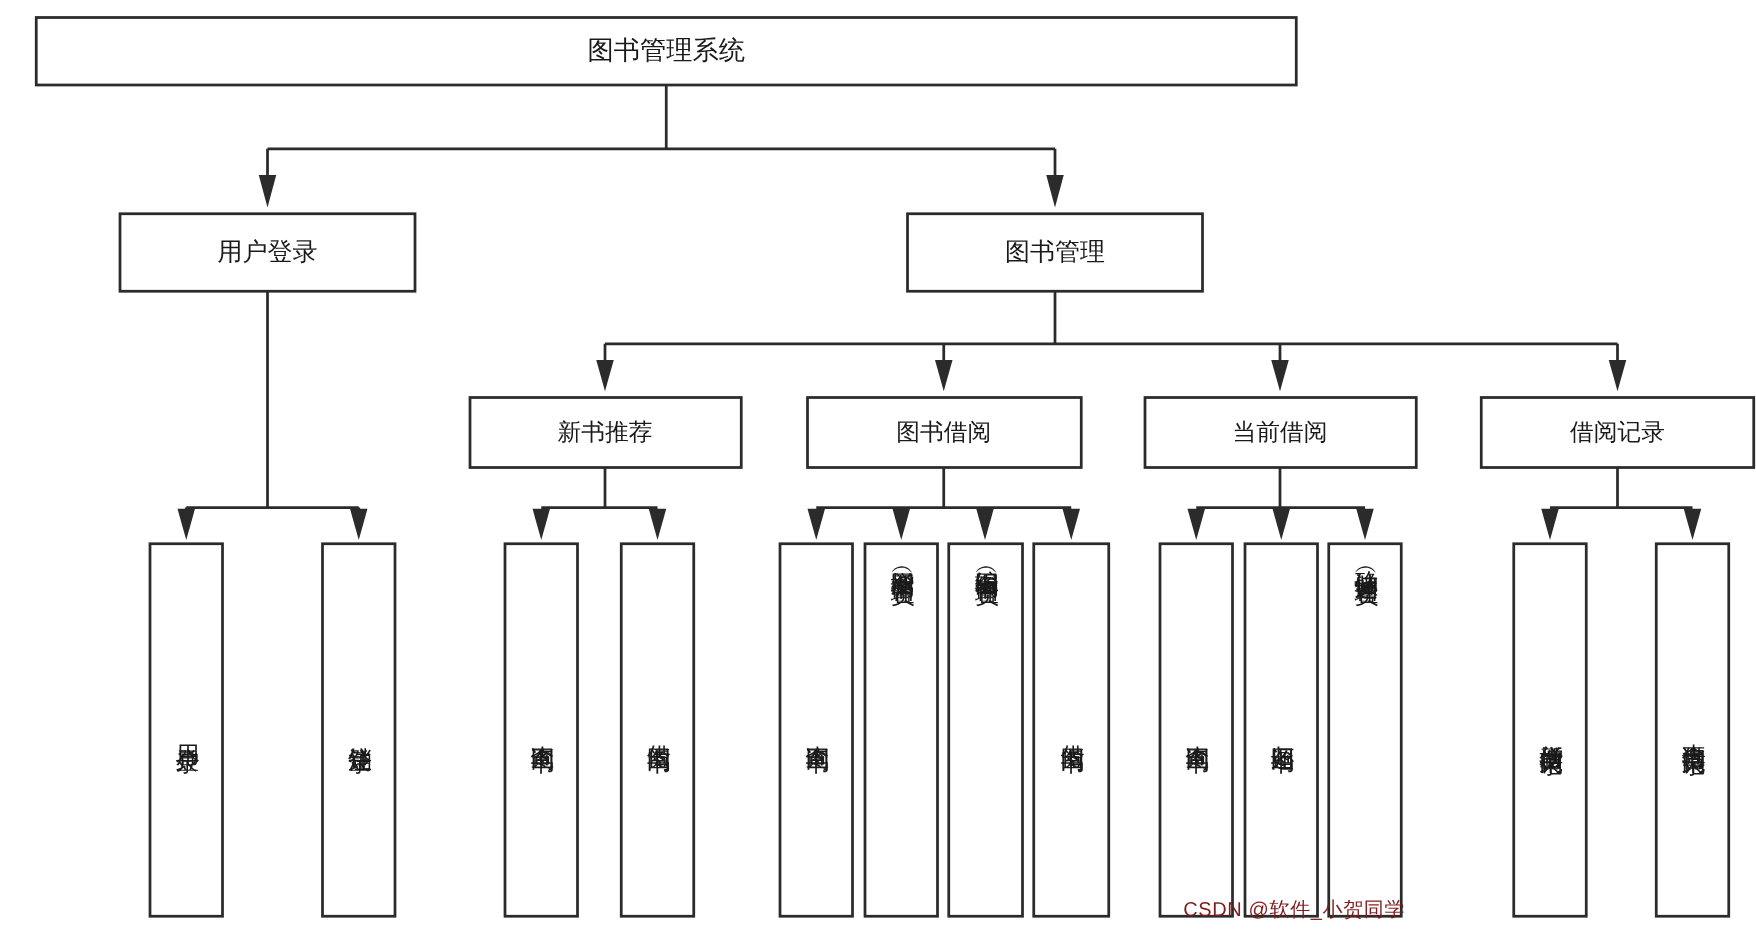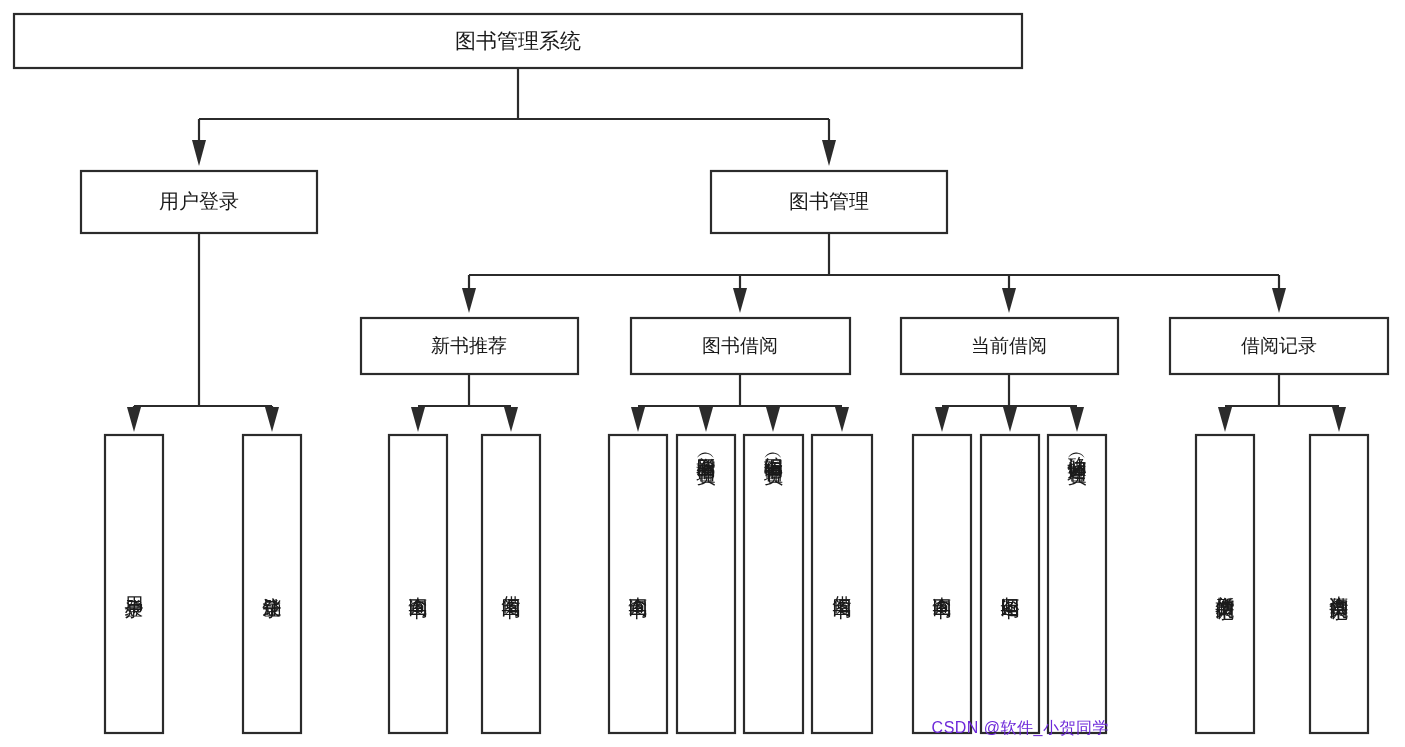--- a/index.html
+++ b/index.html
@@ -11,20 +11,21 @@
     width: 1405px;
     height: 747px;
     font-family: "Liberation Sans", "DejaVu Sans", sans-serif;
     overflow: hidden;
   }
   #diagram-root {
     position: relative;
     width: 1121px;
     height: 747px;
     background: #ffffff;
+    margin-left: 15px;
   }
   svg#flowchart {
     position: absolute;
     top: 0;
     left: 0;
     width: 1405px;
     height: 747px;
     display: block;
   }
   .node-box {
@@ -56,21 +57,21 @@
   .arrow-head {
     fill: #2b2b2b;
     stroke: none;
   }
   .watermark {
     position: absolute;
     right: 12px;
     bottom: 8px;
     font-family: "Liberation Sans", "DejaVu Sans", sans-serif;
     font-size: 16px;
-    color: #6d28d9;
+    color: #7f1d1d;
     white-space: nowrap;
     letter-spacing: 0.5px;
     user-select: none;
   }
 </style>
 </head>
 <body>
 
 <div id="diagram-root">
 

